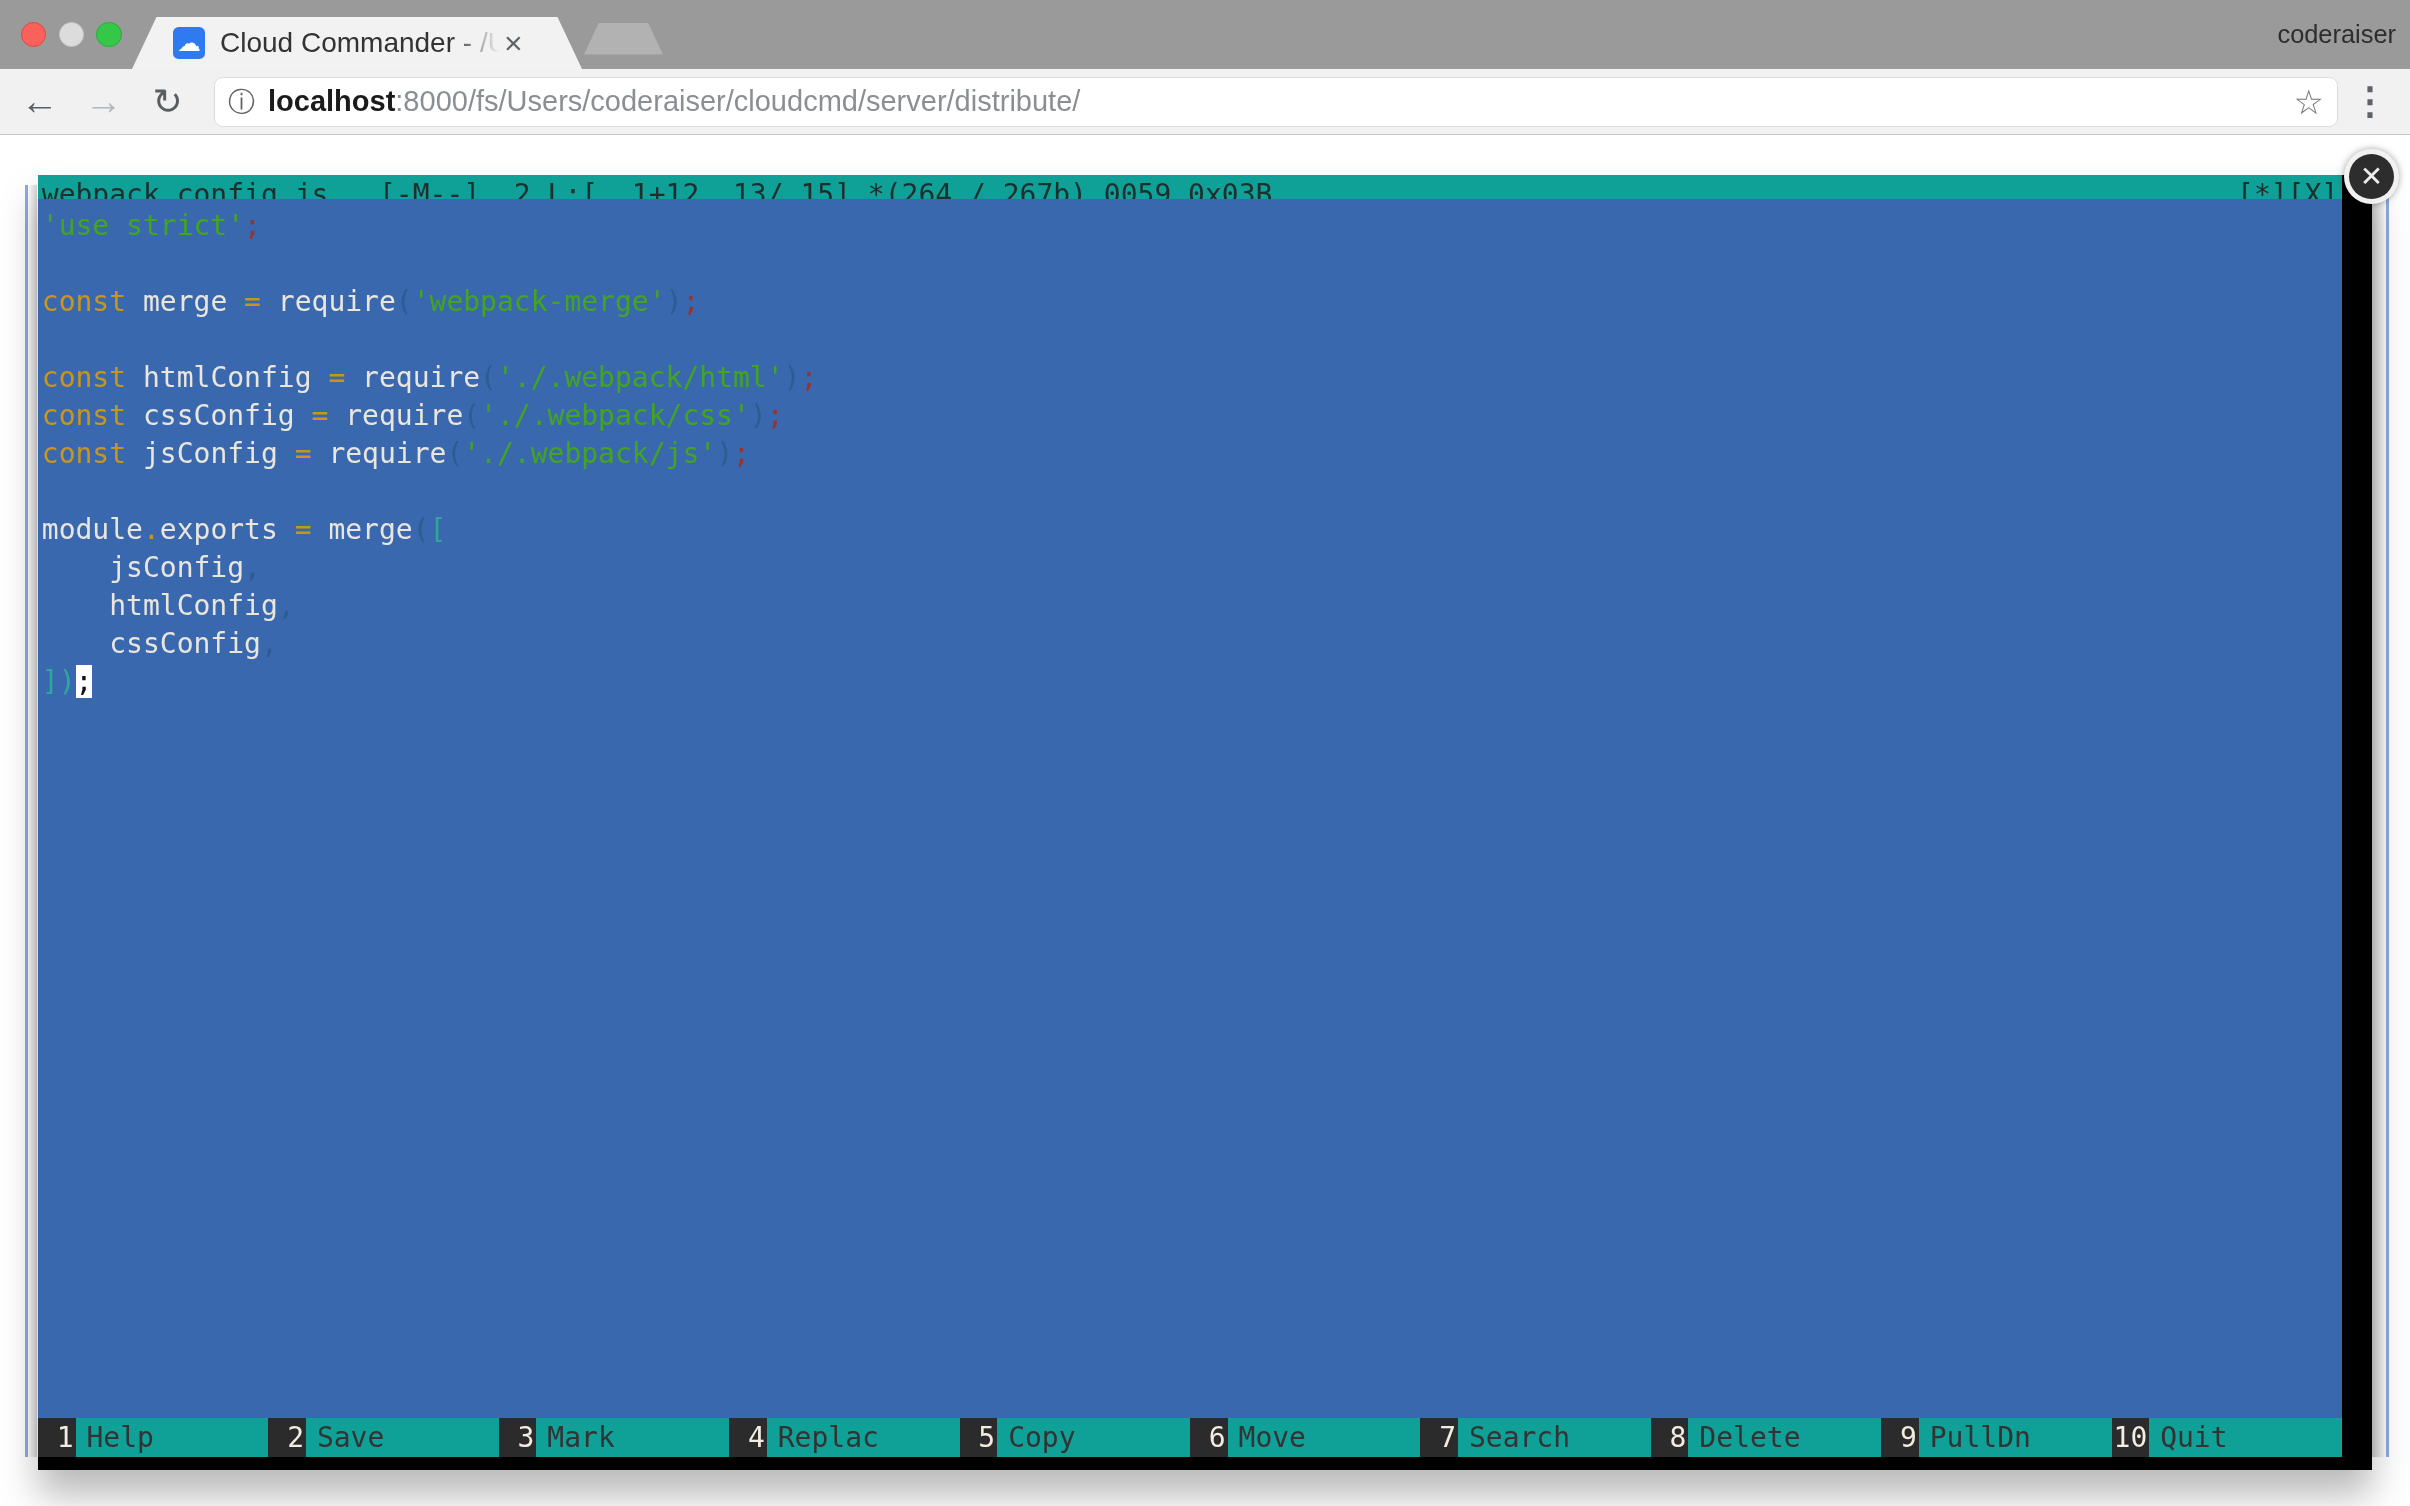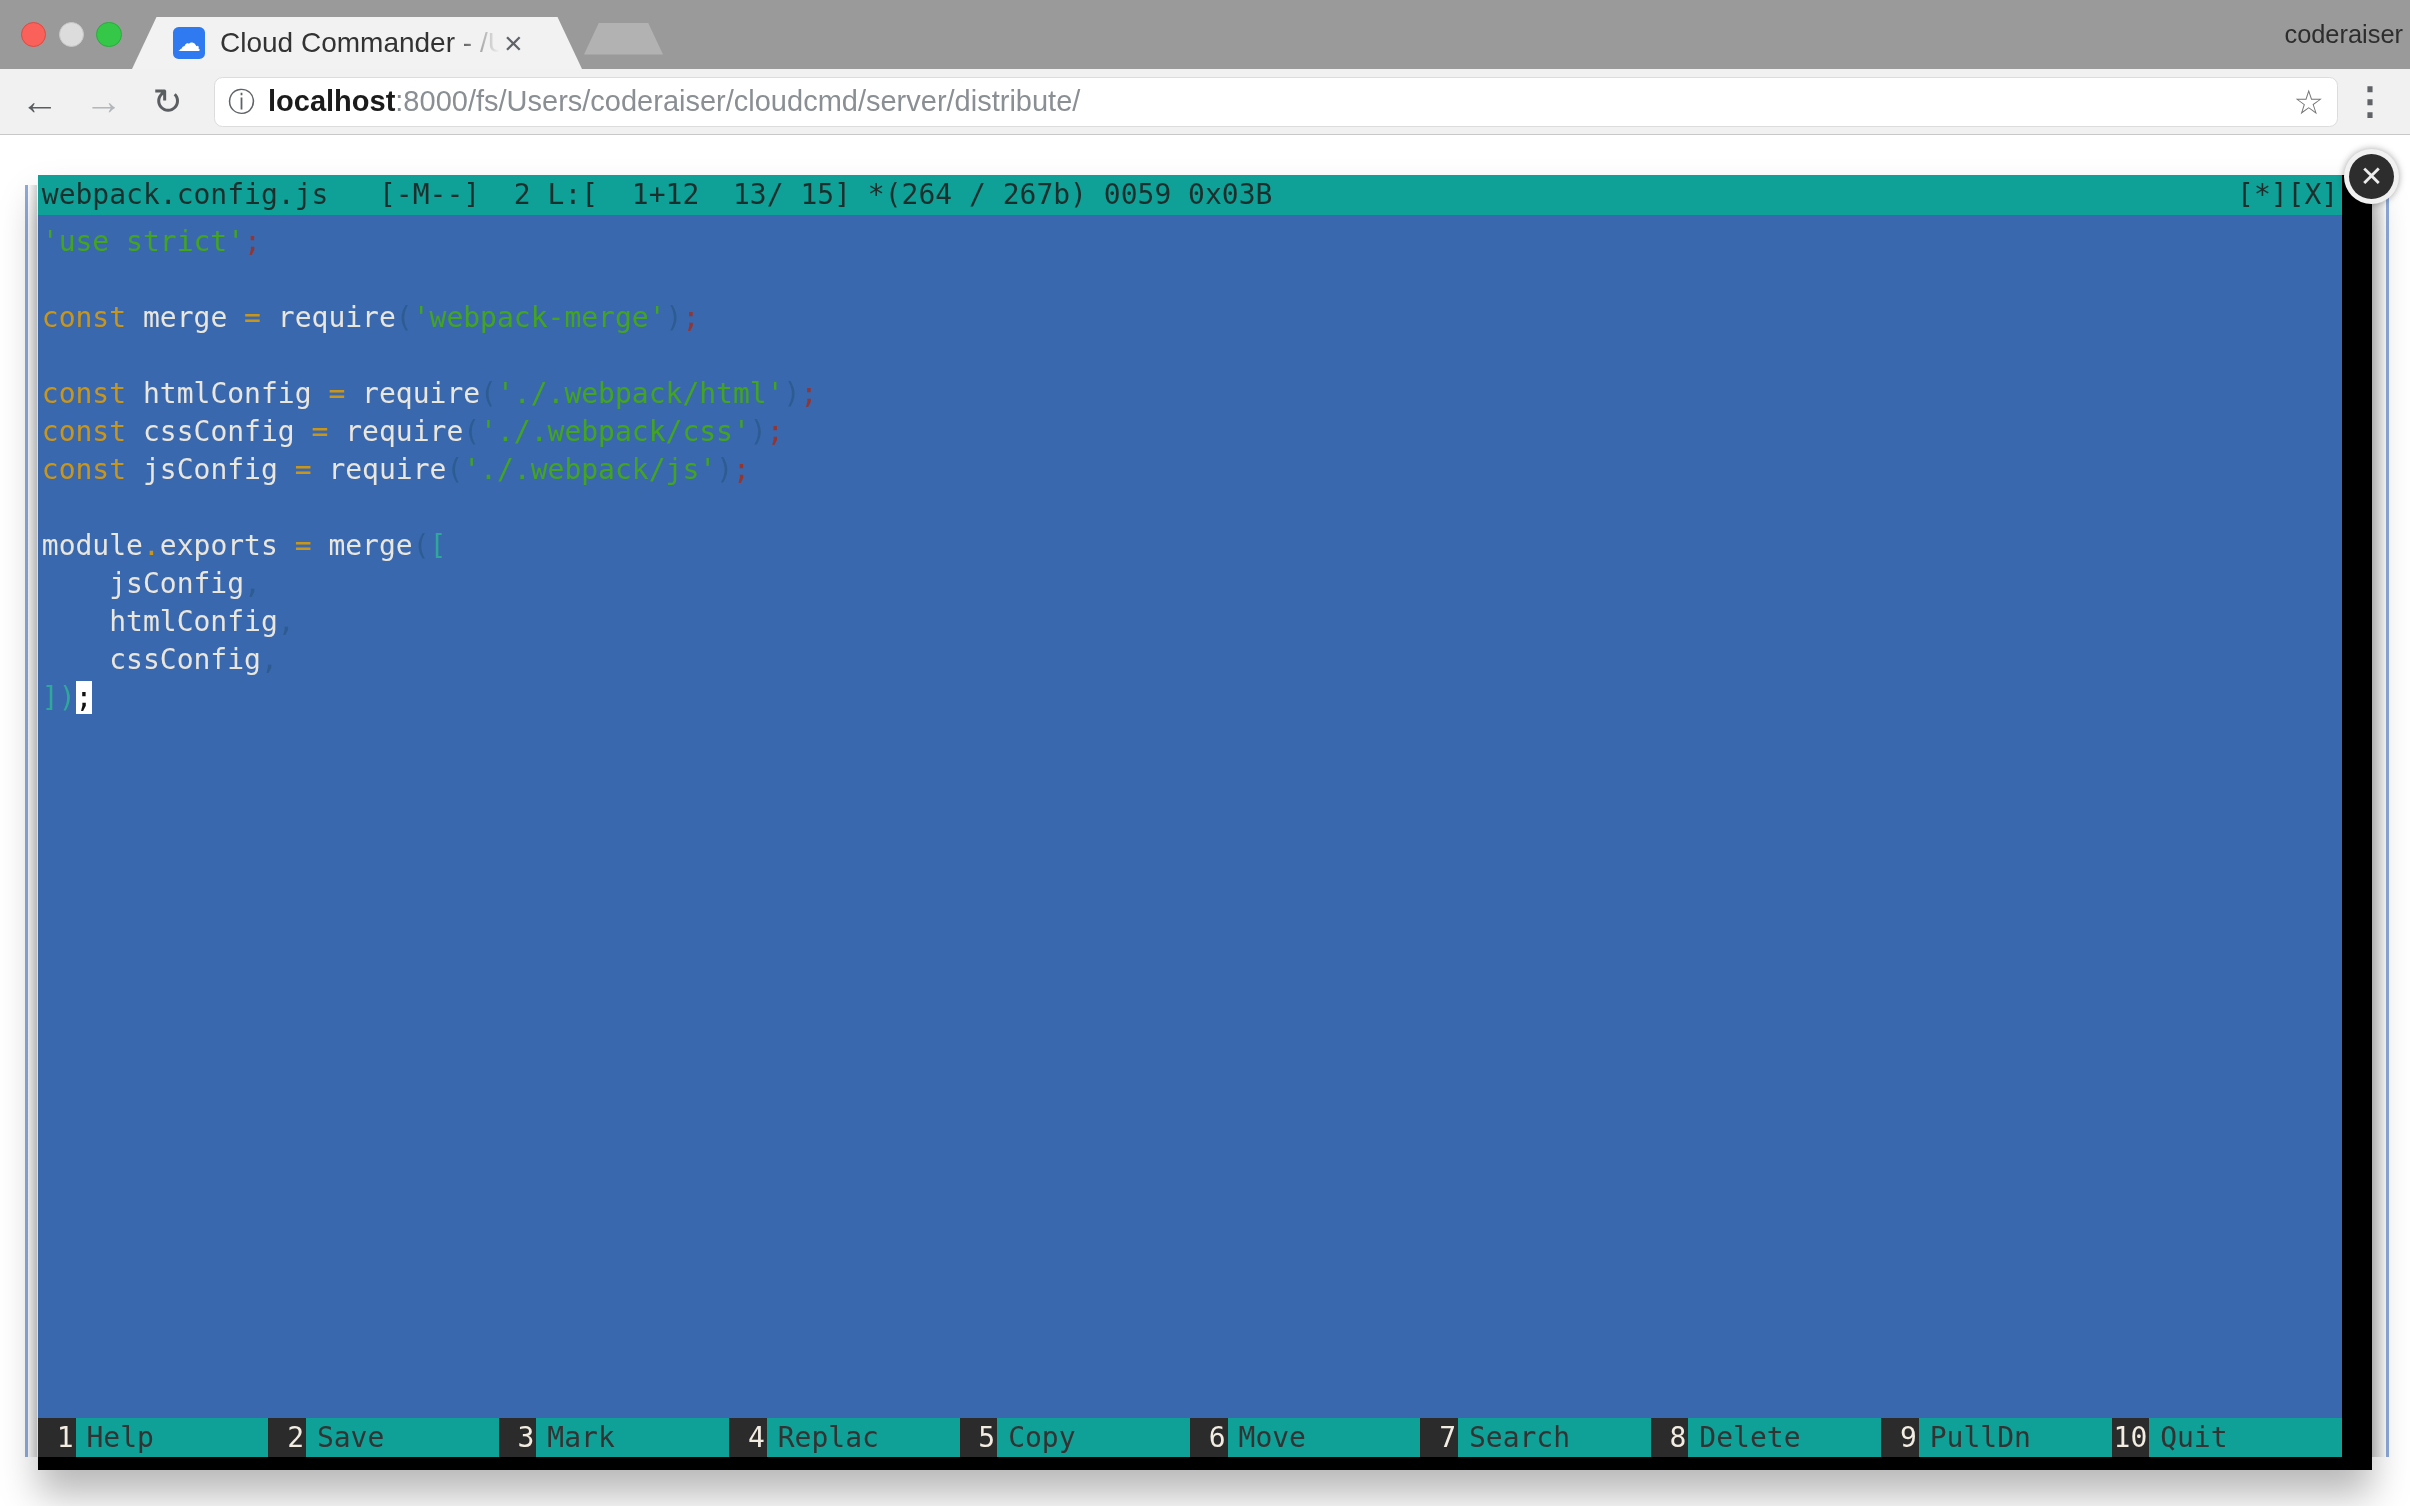--- a/index.html
+++ b/index.html
@@ -28,21 +28,21 @@
     display:flex;align-items:center;padding:0 38px 0 41px;}
   .favicon{width:32px;height:32px;border-radius:5.6px;background:#2F7AF0;color:#fff;
     font-size:23.5px;line-height:32px;text-align:center;flex:none;}
   .tab-title{font-size:28px;color:#333;margin-left:15px;white-space:nowrap;overflow:hidden;
     width:282px;flex:none;
     -webkit-mask-image:linear-gradient(90deg,#000 82%,transparent 99%);
     mask-image:linear-gradient(90deg,#000 82%,transparent 99%);}
   .tab-close{font-size:32px;color:#5f6368;margin-left:1.9px;line-height:32px;cursor:default;}
   .newtab{left:584px;top:22.6px;width:79px;height:32px;background:#B2B2B2;
     clip-path:polygon(0 100%,15px 0,calc(100% - 15px) 0,100% 100%);}
-  .profile{right:8px;top:20px;font-size:25.4px;color:#2D2D2D;}
+  .profile{right:15px;top:20px;font-size:25.4px;color:#2D2D2D;}
 
   
   .toolbar{left:0;top:69px;width:2411px;height:66px;background:var(--chrome_toolbar);
     border-bottom:1.9px solid #C8C8C8;}
   .navbtn{top:8.5px;width:49px;height:49px;text-align:center;line-height:47px;font-size:38px;}
   .back{left:15px;color:#5A5E61;}
   .fwd{left:79px;color:#B4B7BA;}
   .reload{left:143px;color:#5A5E61;font-size:36px;}
   .addressbar{left:214px;top:7.5px;width:2124px;height:50px;background:#fff;
     border:1.9px solid #DCDCDC;border-radius:8.5px;display:flex;align-items:center;padding:0 13px;}
@@ -60,21 +60,21 @@
   .pline.l{left:25.4px;} .pline.r{left:2386px;}
   .shade-l{left:28px;top:185px;width:9.4px;height:1272px;
     background:linear-gradient(90deg,rgba(255,255,255,0),rgba(0,0,0,0.16));}
   .shade-r{left:2372px;top:185px;width:14px;height:1272px;
     background:linear-gradient(90deg,rgba(0,0,0,0.20),rgba(255,255,255,0));}
 
   
   .editor{left:38px;top:175px;width:2334px;height:1295px;display:flex;flex-direction:column;
     border-right:30px solid var(--border_black);border-bottom:13px solid var(--border_black);
     box-shadow:0 24.5px 36px rgba(0,0,0,0.28);}
-  .ed-header{height:40px;flex:none;background:var(--teal);color:var(--header_text);
+  .ed-header{height:24px;flex:none;background:var(--teal);color:var(--header_text);
     font-family:"DejaVu Sans Mono",monospace;font-size:28px;line-height:40px;
     display:flex;justify-content:space-between;padding:0 3.8px;white-space:pre;gap:17px;}
   .ed-body{flex:1;background:var(--editor_blue);padding:7.5px 3.8px 0;overflow:hidden;
     font-family:"DejaVu Sans Mono",monospace;font-size:28px;}
   .code-line{height:38px;line-height:38px;white-space:pre;}
   .tok-kw{color:var(--code_gold);} .tok-id{color:var(--code_white);}
   .tok-str{color:var(--code_green);} .tok-pun{color:var(--code_slate);}
   .tok-semi{color:var(--code_red);} .tok-brk{color:var(--code_bracket);}
   .tok-cursor{background:var(--cursor_bg);color:var(--cursor_text);}
   .ed-fkeys{height:39px;flex:none;background:var(--teal);display:flex;

